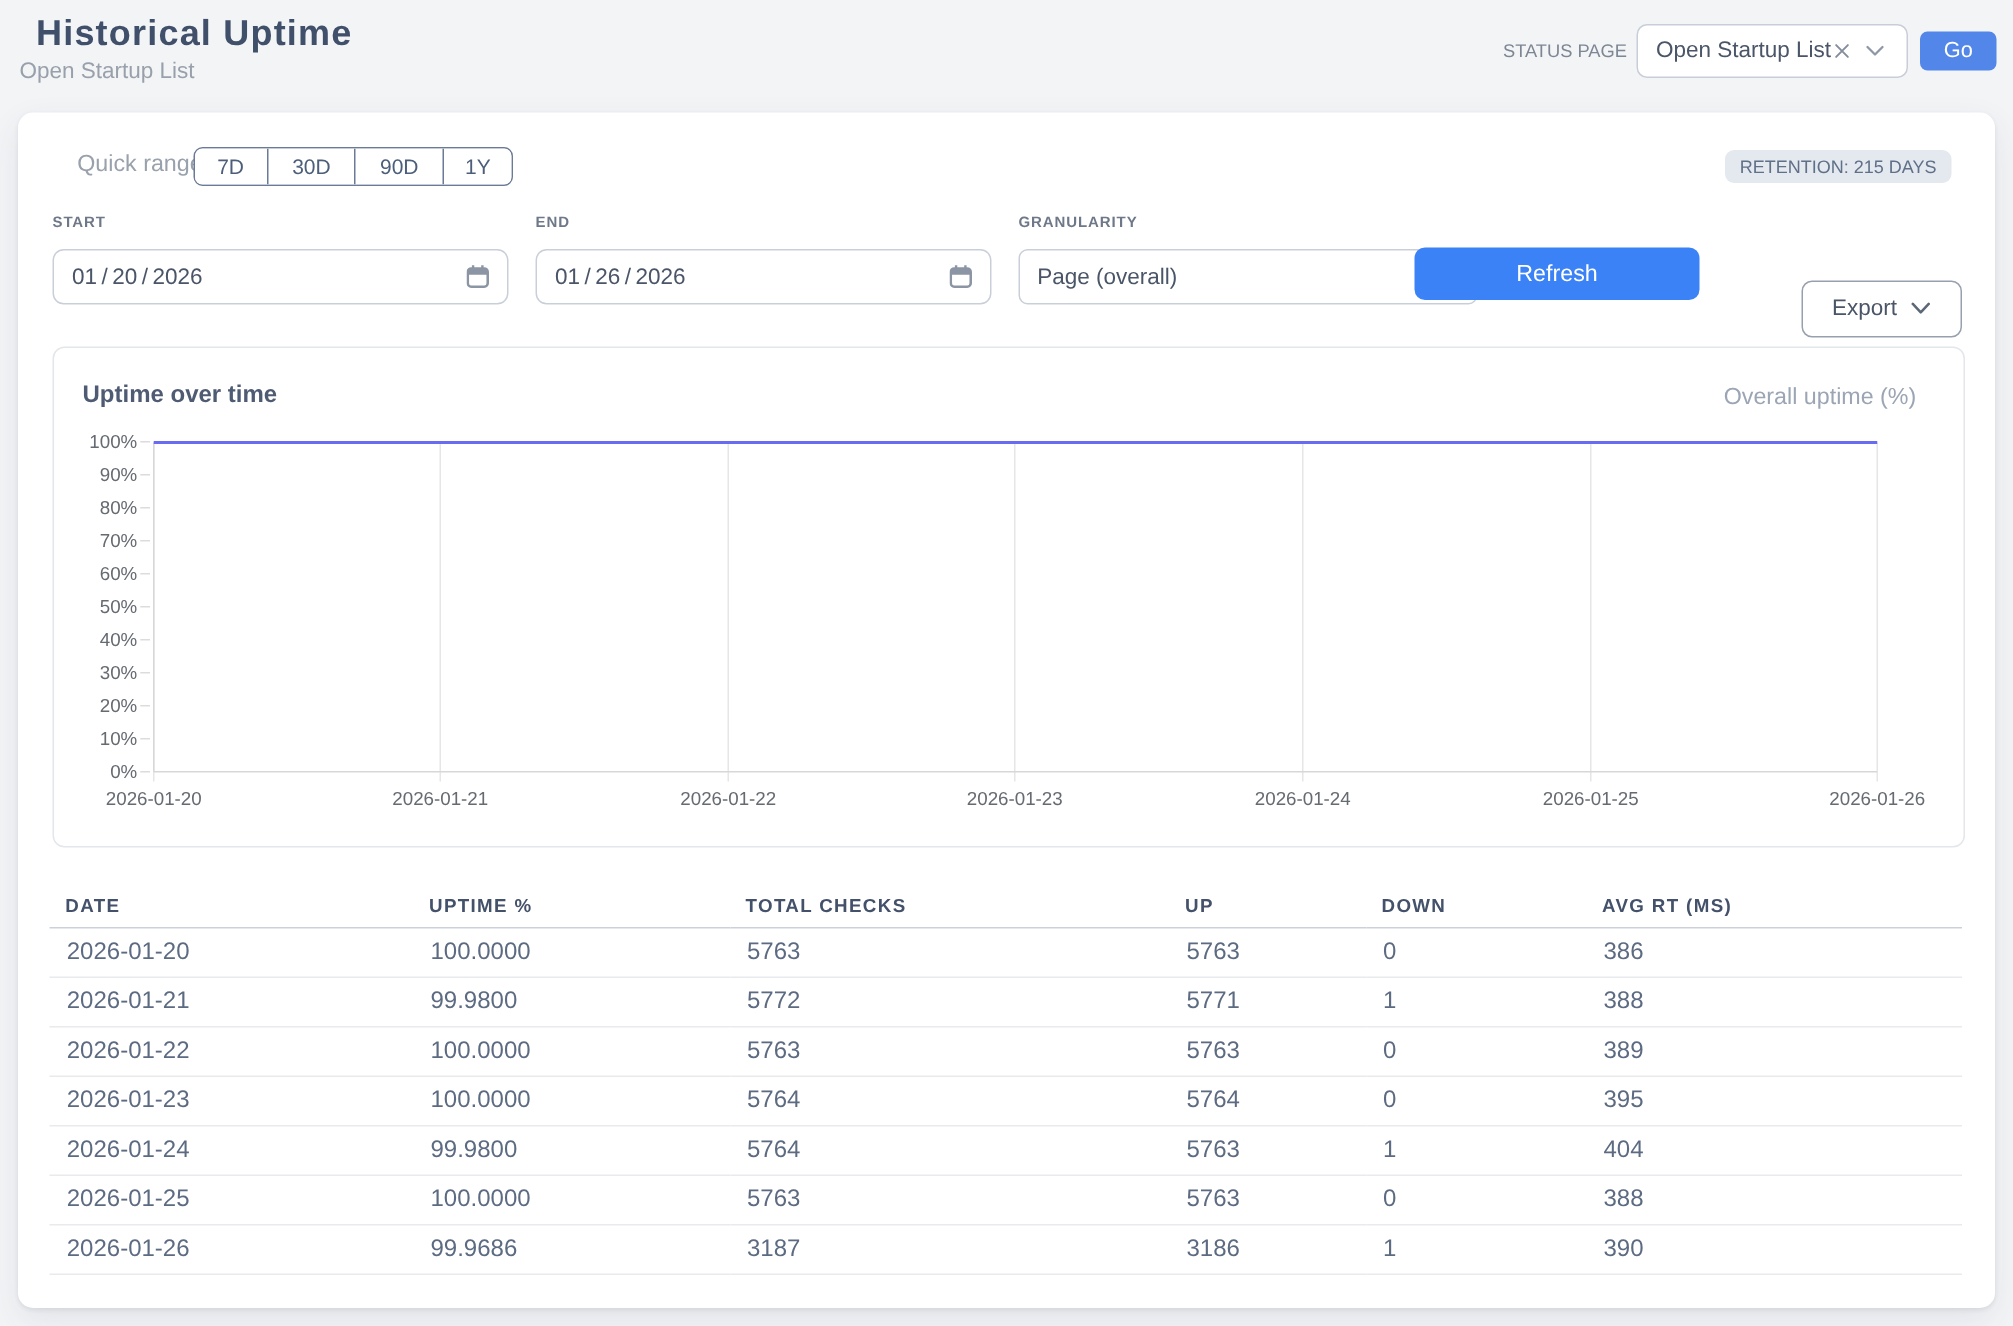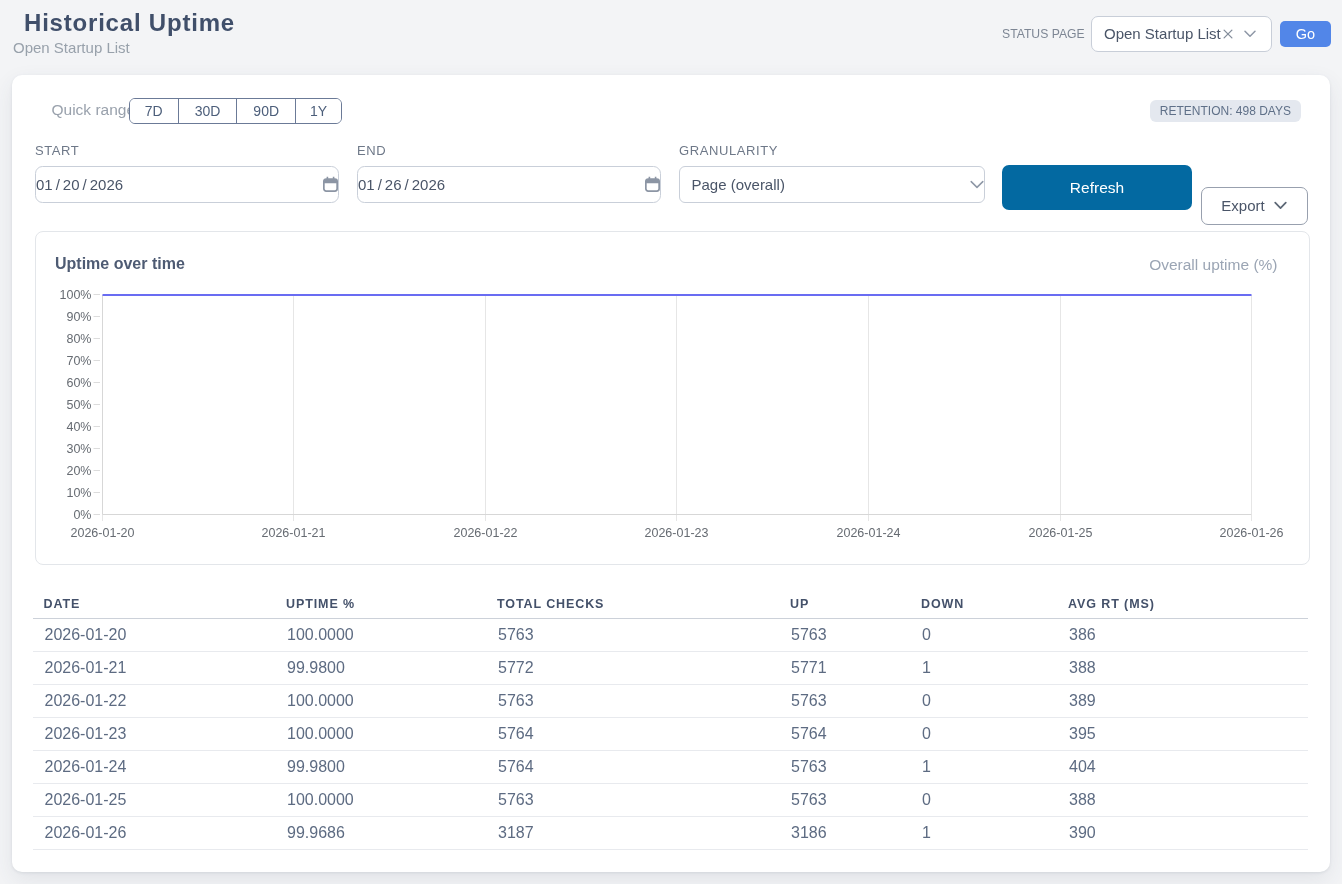--- a/index.html
+++ b/index.html
@@ -11,24 +11,24 @@
 .topselect { position:absolute; left:1091px; top:16px; width:181px; height:35.5px; background:#fff; border:1px solid #c8ced8; border-radius:7px; display:flex; align-items:center; padding:0 15px 0 12px; color:#4a5568; font-size:15px; }
 
 .topselect svg { margin-left:auto; }
 .gobtn { position:absolute; left:1280px; top:21px; width:51px; height:26.3px; background:#5286e8; color:#fff; font-size:14.5px; border-radius:5px; display:flex; align-items:center; justify-content:center; }
 .card { position:absolute; left:12px; top:75px; width:1318px; height:797px; background:#fff; border-radius:10px; box-shadow:0 1px 3px rgba(50,65,90,.10), 0 8px 22px rgba(50,65,90,.09); }
 .qlabel { position:absolute; left:21.5px; top:26px; font-size:15.5px; color:#99a1ac;margin-left:18px; }
 .seg { position:absolute; left:116.5px; top:22.5px; display:flex; border:1px solid #6b7a97; border-radius:6px; overflow:hidden; height:26px; }
 .seg div { justify-content:center; font-size:14px; color:#4c5e7a; display:flex; align-items:center; border-left:1px solid #6b7a97; background:#fff; }
 .seg div:first-child { border-left:none; }
 .badge { position:absolute; right:29px; top:25px; height:22px; line-height:23px; padding:0 10px; border-radius:6px; background:#e4e8ef; color:#5f7088; font-size:12px; font-weight:400; letter-spacing:0px; }
-.flabel { position:absolute; top:68px; font-size:13px; font-weight:400; letter-spacing:0.6px; color:#6e7888; }
-.finput { position:absolute; top:90.5px; height:37px; background:#fff; border:1px solid #c9cfd9; border-radius:7.5px; display:flex; align-items:center; padding:0 0; color:#4a5568; font-size:15px; }
+.flabel { position:absolute; top:68px; font-size:10px; font-weight:700; letter-spacing:0.6px; color:#6e7888; }
+.finput { position:absolute; top:90.5px; height:37px; background:#fff; border:1px solid #c9cfd9; border-radius:7.5px; display:flex; align-items:center; padding:0 12px; color:#4a5568; font-size:15px; }
 .finput svg { margin-left:auto; }
-.refresh { position:absolute; left:990px; top:90px; width:190px; height:45px; background:#0369a1; border-radius:7px; color:#fff; font-size:15.5px; display:flex; align-items:center; justify-content:center; }
+.refresh { position:absolute; left:931px; top:90px; width:190px; height:35px; background:#3b82f6; border-radius:7px; color:#fff; font-size:15.5px; display:flex; align-items:center; justify-content:center; }
 .export { position:absolute; left:1188.5px; top:90px; width:107px; height:37.5px; background:#fff; border:1px solid #98a0ae; border-radius:7px; color:#4a5568; font-size:15px; display:flex; align-items:center; justify-content:center; gap:9px;margin-top:22px; }
 .chartcard { position:absolute; left:23px; top:156px; width:1274.5px; height:334px; border:1px solid #e3e6ea; border-radius:8px; background:#fff; }
 .ctitle { position:absolute; left:19px; top:23px; font-size:16px; font-weight:700; color:#4e5b73; }
 .clabel { position:absolute; right:31px; top:24px; font-size:15.5px; color:#9ba5b4; }
 .tablewrap { position:absolute; left:21px; top:522px; width:1275px; }
 table { border-collapse:collapse; table-layout:fixed; width:100%; }
 th { text-align:left; font-size:12.5px; font-weight:700; letter-spacing:0.9px; color:#44516a; padding:0 0 7px 10.5px; border-bottom:1px solid #ccd1d9; }
 td { font-size:16px; color:#5d6b82; height:33px; padding:0 0 0 11.5px; border-bottom:1px solid #e8eaee; }
 </style>
 </head>
@@ -47,21 +47,21 @@
 </div>
 <div class="gobtn">Go</div>
 <div class="card">
   <div class="qlabel">Quick range:</div>
   <div class="seg">
       <div style="width:48.5px">7D</div>
       <div style="width:58.2px">30D</div>
       <div style="width:59px">90D</div>
       <div style="width:45.7px">1Y</div>
     </div>
-  <div class="badge">RETENTION: 498 DAYS</div>
+  <div class="badge">RETENTION: 215 DAYS</div>
   <div class="flabel" style="left:23px;">START</div>
   <div class="flabel" style="left:345px;">END</div>
   <div class="flabel" style="left:667px;">GRANULARITY</div>
   <div class="finput" style="left:23px; width:304px;">
       <span>01 / 20 / 2026</span>
     <svg width="15" height="16" viewBox="0 0 15 16">
         <path d="M4.4 0.8v3M10.6 0.8v3" stroke="#8c95a4" stroke-width="1.6"></path>
         <rect x="0.85" y="3.0" width="13.3" height="12.1" rx="2.3" fill="none" stroke="#8c95a4" stroke-width="1.7"></rect>
         <path d="M0.85 7.2v-1.9a2.3 2.3 0 012.3-2.3h8.7a2.3 2.3 0 012.3 2.3v1.9z" fill="#8c95a4"></path>
       </svg>

